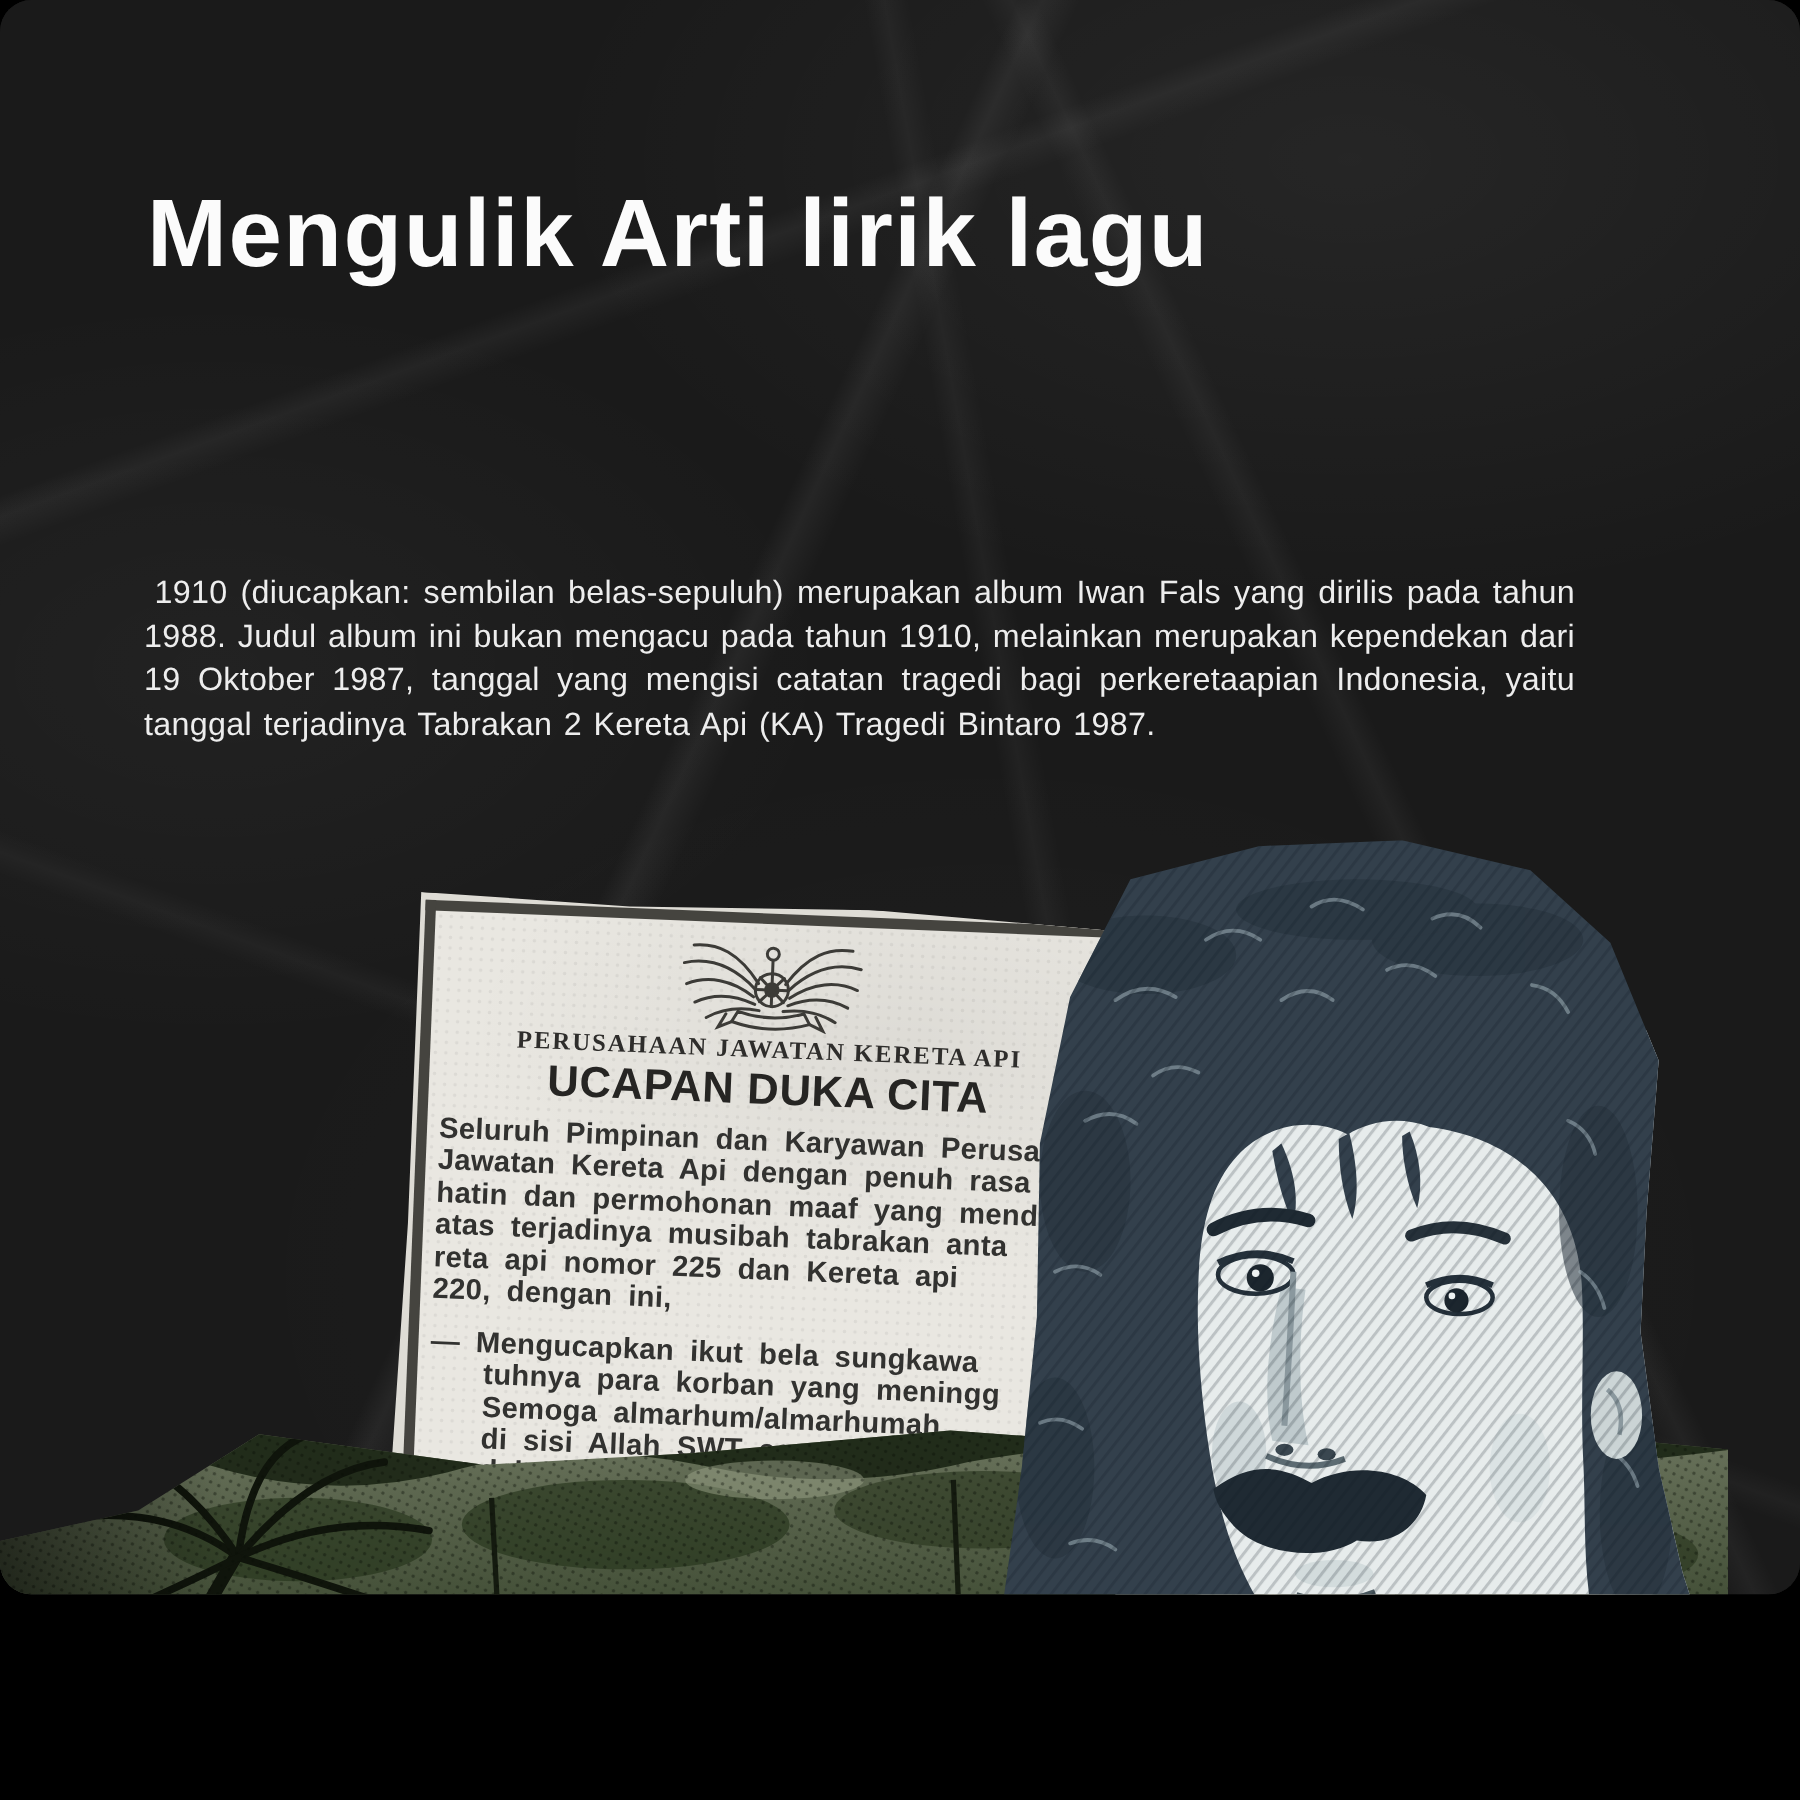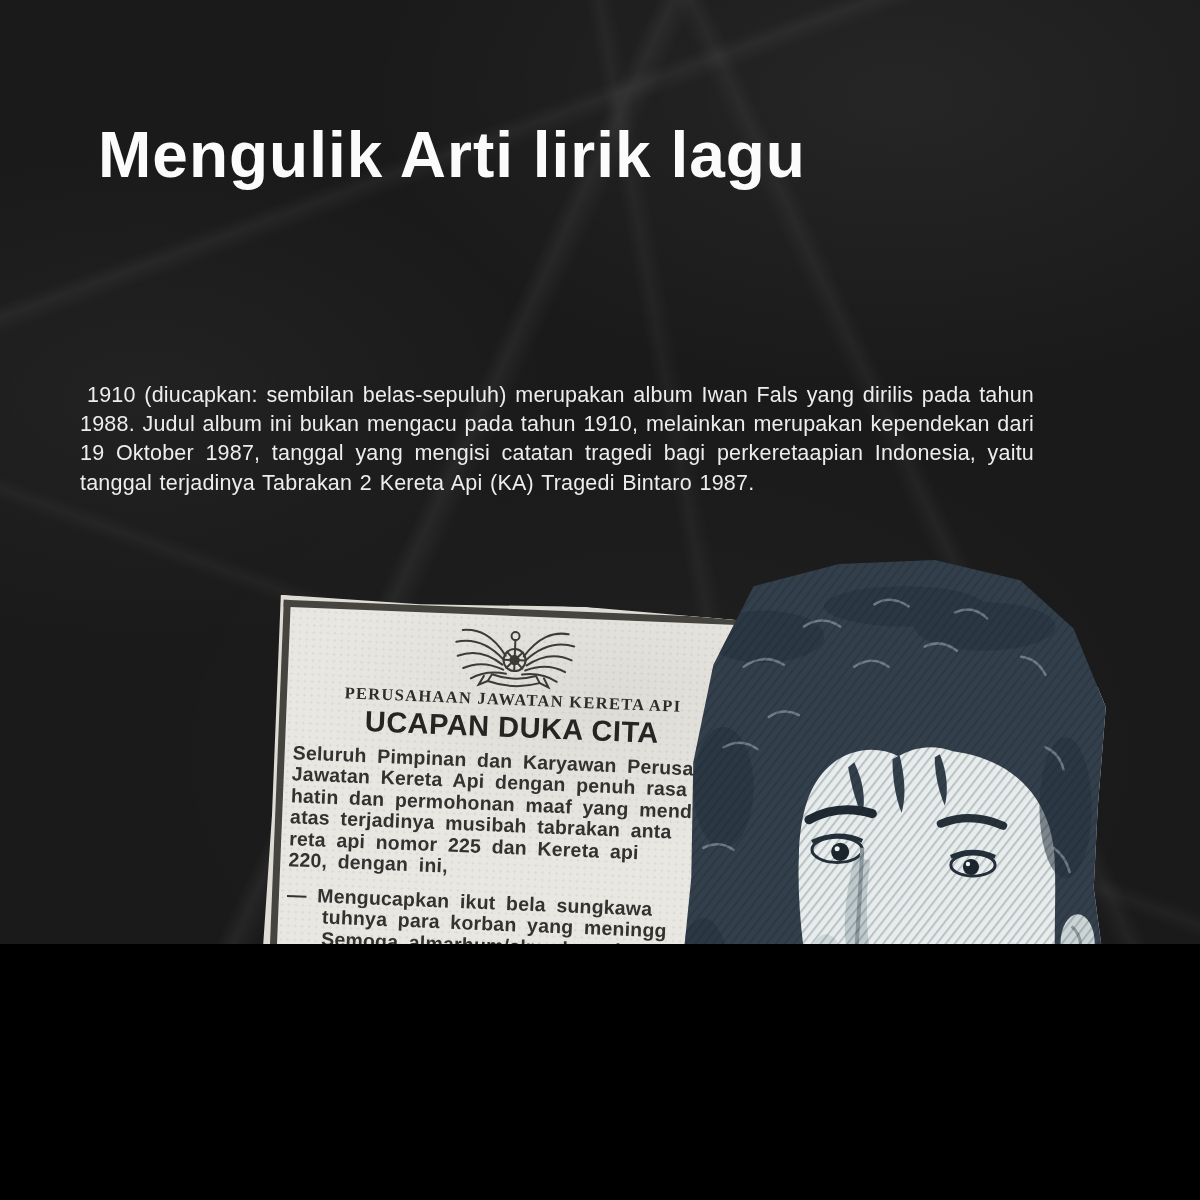--- a/index.html
+++ b/index.html
@@ -1,19 +1,20 @@
 <!DOCTYPE html>
 <html><head>
 <meta charset="utf-8">
 <style>
   html,body{margin:0;padding:0;background:#000;}
   .canvas{
-    position:relative;width:1200px;height:944px;overflow:hidden;
+    position:relative;width:1200px;height:1063px;overflow:hidden;
     background:#1a1a1a;
     font-family:"Liberation Sans",sans-serif;
+    border-radius:21px;
   }
   
   .bg-texture{
     position:absolute;inset:0;z-index:0;
     background:
       radial-gradient(900px 500px at 75% 10%, rgba(255,255,255,0.05), transparent 60%),
       radial-gradient(700px 420px at 12% 42%, rgba(255,255,255,0.035), transparent 60%),
       radial-gradient(850px 600px at 55% 80%, rgba(255,255,255,0.028), transparent 60%),
       linear-gradient(115deg, transparent 40%, rgba(255,255,255,0.05) 41%, transparent 42.5%),
       linear-gradient(245deg, transparent 30%, rgba(255,255,255,0.04) 31%, transparent 32.2%),
@@ -26,21 +27,21 @@
     position:absolute;left:98px;top:118px;z-index:2;margin:0;
     font-size:64px;font-weight:800;letter-spacing:1px;color:#fbfbfb;
     white-space:nowrap;
   }
   .year{
     position:absolute;left:88px;top:168px;z-index:2;
     font-size:200px;font-weight:800;letter-spacing:2px;line-height:1;
     color:#ee2f2f;white-space:nowrap;
   }
   .desc{
-    position:absolute;left:80px;top:381px;width:954px;z-index:2;margin:0;
+    position:absolute;left:96px;top:381px;width:954px;z-index:2;margin:0;
     font-size:21.5px;line-height:1.36;letter-spacing:0.2px;word-spacing:1.5px;
     color:#ededed;text-align:justify;text-indent:7px;
   }
   
   .clipping{
     position:absolute;left:276px;top:596px;width:480px;height:402px;z-index:3;
     transform:rotate(2.3deg);transform-origin:8% 0%;
     background:#dedcd5;
     padding:5px 6px 0 8px;box-sizing:border-box;
     box-shadow:0 12px 30px rgba(0,0,0,0.55);

